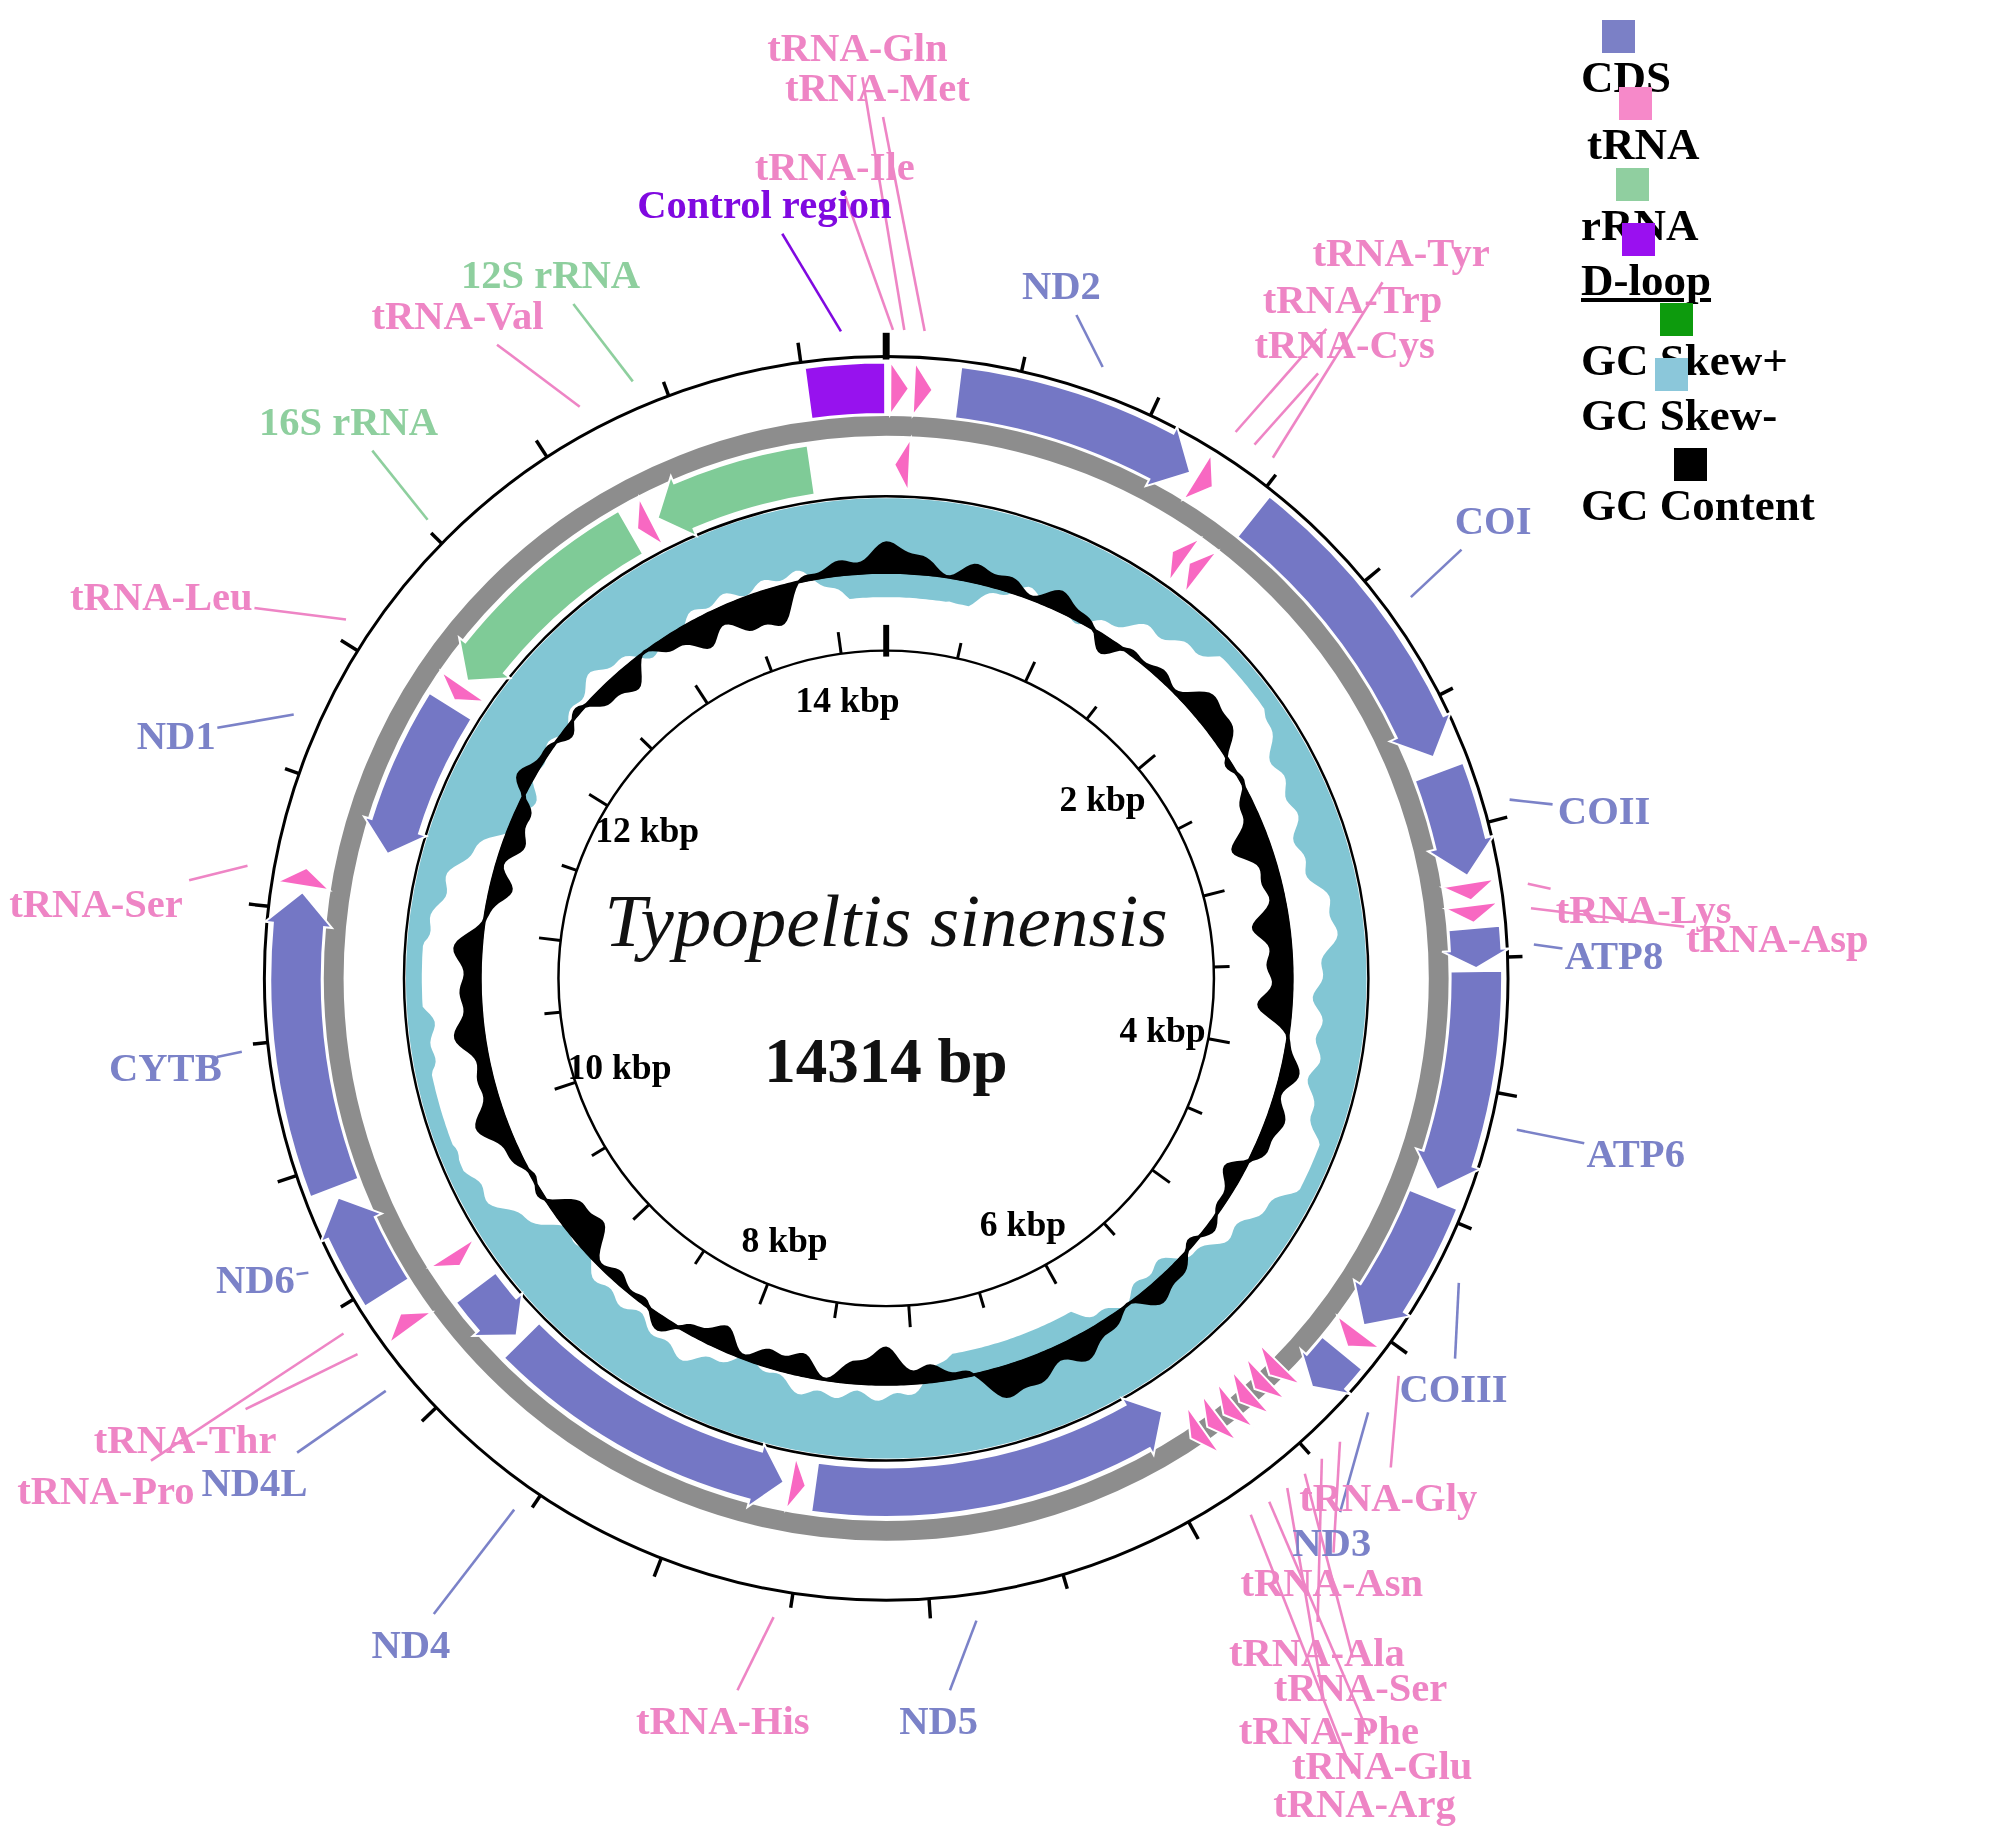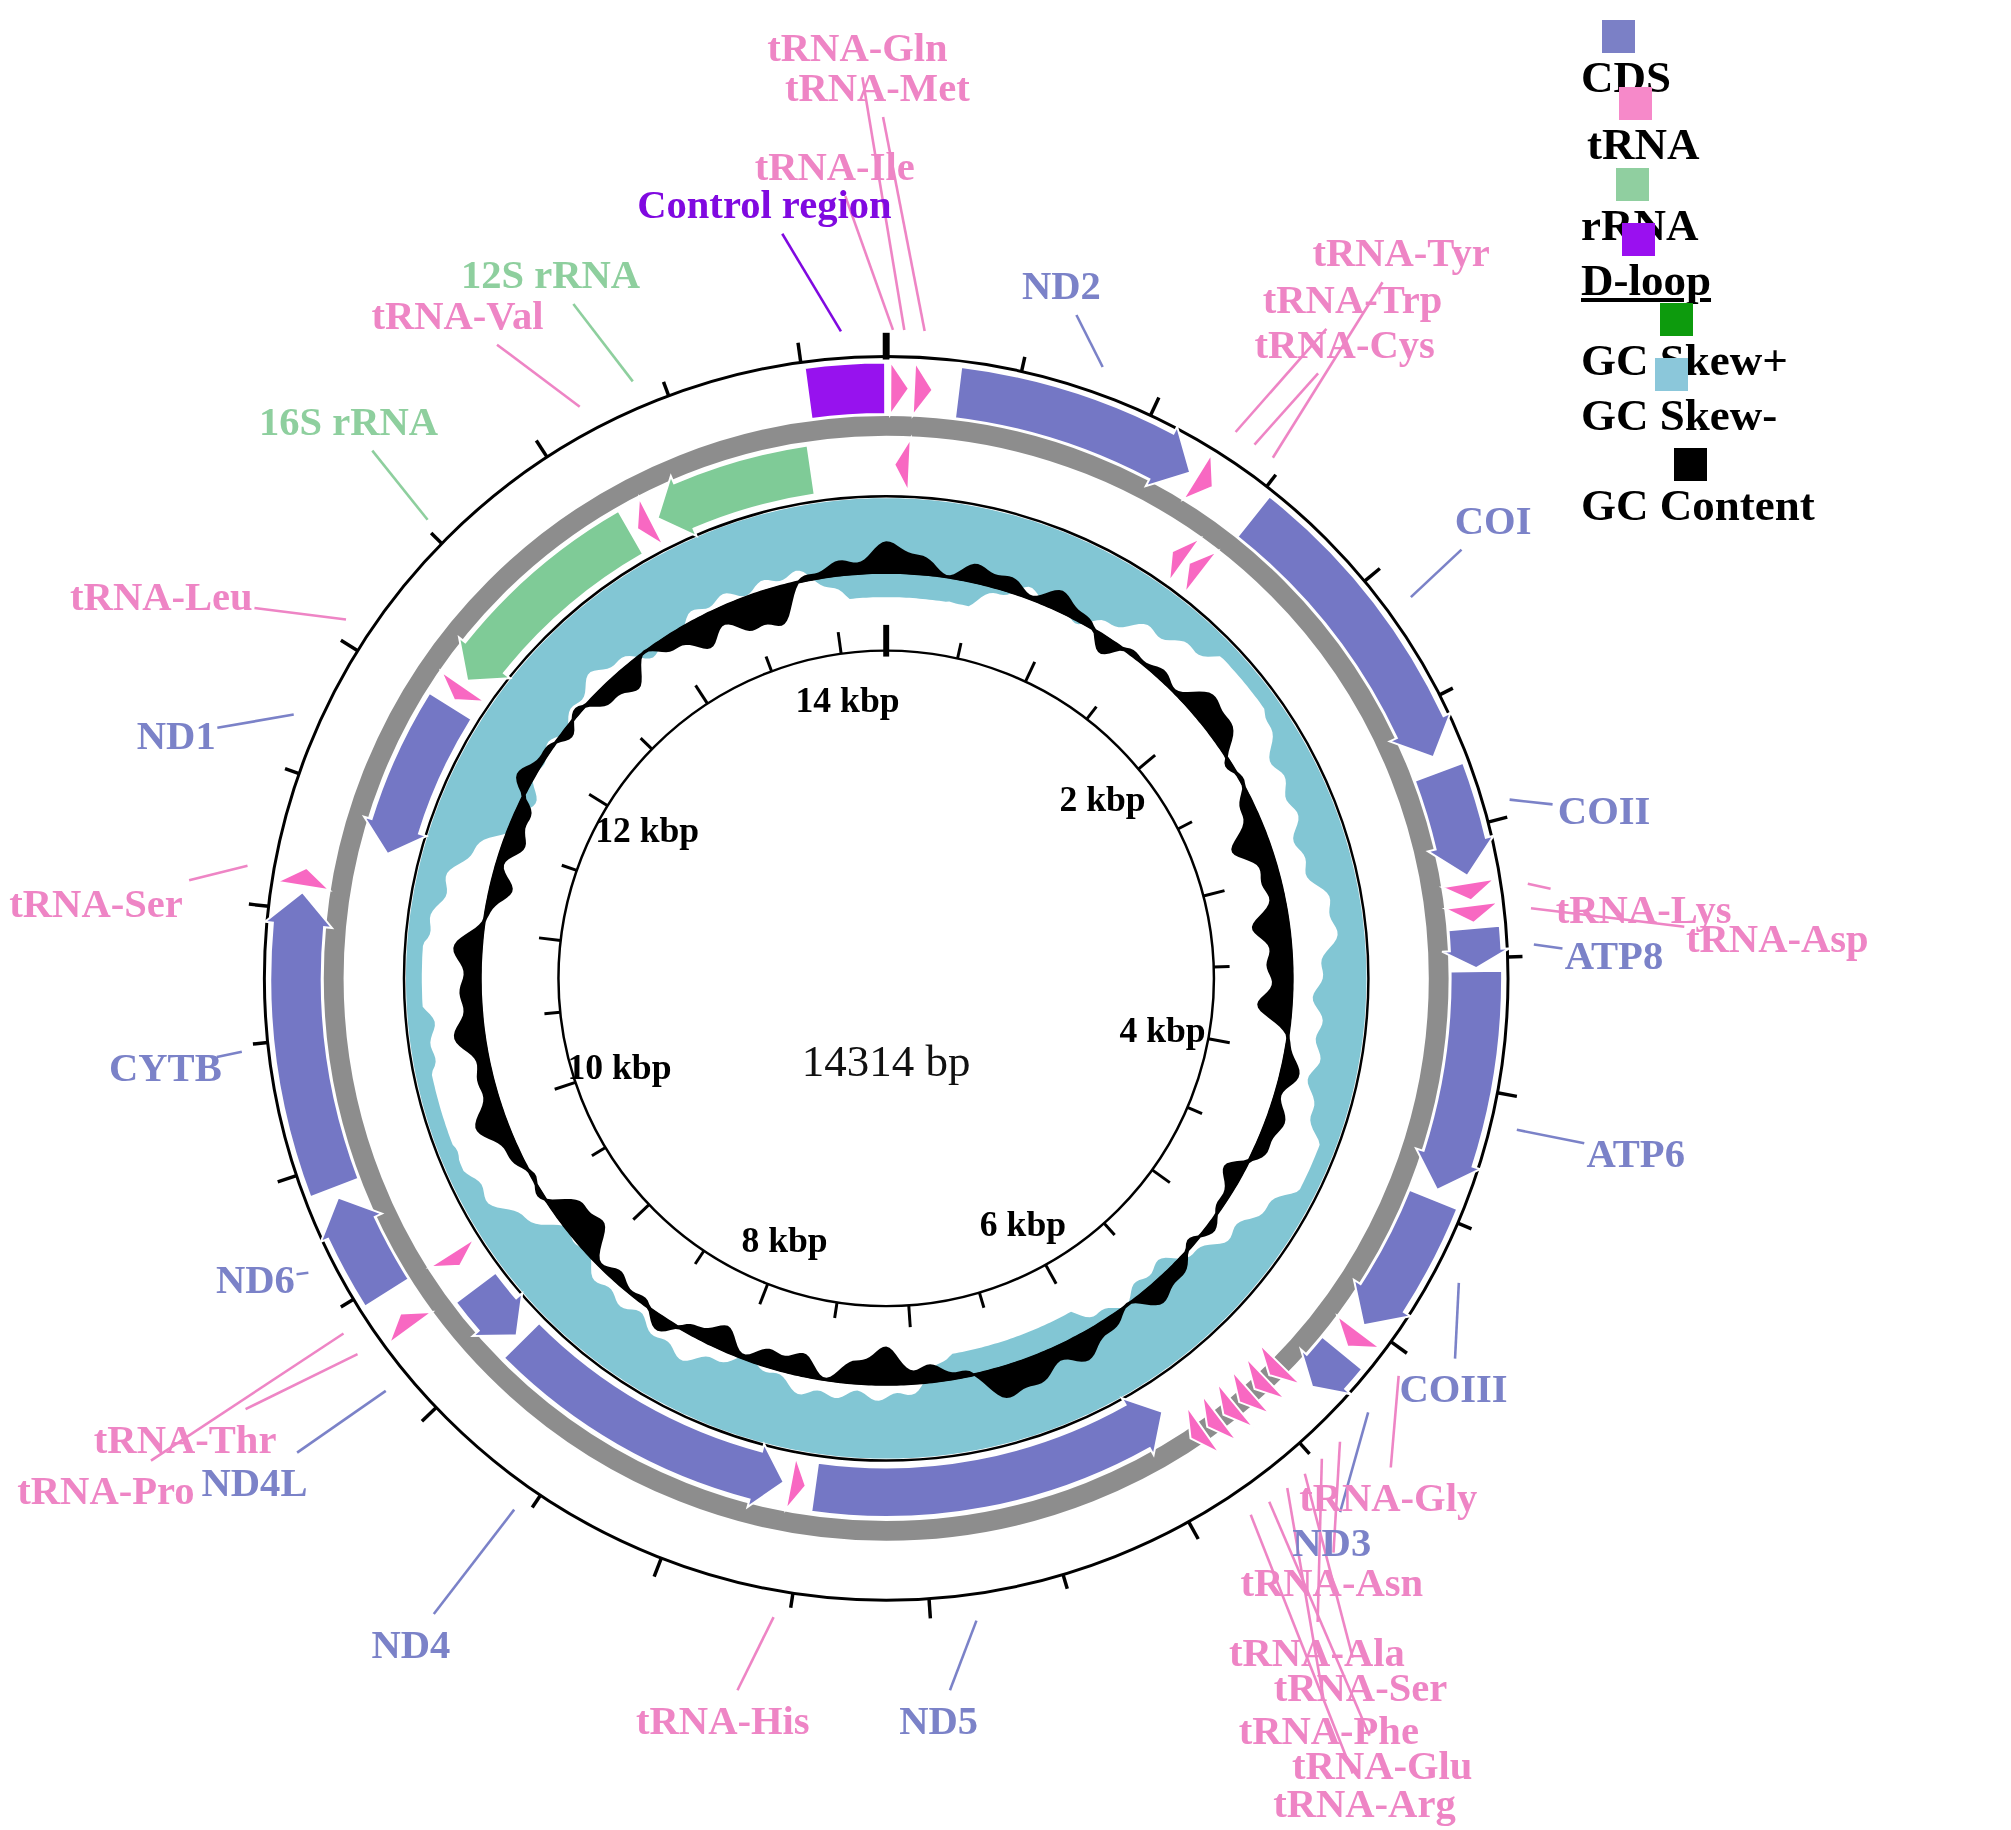--- a/index.html
+++ b/index.html
@@ -1,21 +1,21 @@
 <!DOCTYPE html>
 <html><head>
 <meta charset="utf-8">
 <style>
   html,body{margin:0;padding:0;background:#ffffff;}
   #stage{position:relative;width:2012px;height:1831px;background:#ffffff;overflow:hidden;
          font-family:"Liberation Serif", serif;}
   #plot{position:absolute;left:0;top:0;}
   .center-text{position:absolute;transform:translate(-50%,-50%);color:#111;text-align:center;white-space:nowrap;}
   #species-title{font-style:italic;font-size:75px;}
-  #genome-length{font-size:45px;}
+  #genome-length{font-size:63px;font-weight:bold;}
   #legend{position:absolute;left:1566px;top:0;width:446px;}
   .legend-row{position:absolute;left:0;display:flex;align-items:center;flex-direction:column;}
   .legend-swatch{width:33px;height:48px;display:inline-block;flex:0 0 33px;}
   .legend-label{margin-left:15px;font-size:45px;font-weight:bold;color:#000;line-height:48px;white-space:nowrap;}
 </style>
 </head>
 <body>
 
 <div id="stage">
   <svg id="plot" width="2012" height="1831" viewBox="0 0 2032 1849">
@@ -197,20 +197,21 @@
       <line x1="1396.2498391340382" y1="285" x2="1285.5272931024783" y2="462.1545537498199" stroke="#ee85c5" stroke-width="2.6"></line>
       <text x="1415" y="269" text-anchor="middle" font-size="41" font-weight="bold" font-family="&quot;Liberation Serif&quot;, serif" fill="#ee85c5">tRNA-Tyr</text>
       <line x1="1339.596714274004" y1="332" x2="1247.8948641794952" y2="436.1936799603184" stroke="#ee85c5" stroke-width="2.6"></line>
       <text x="1366" y="316" text-anchor="middle" font-size="41" font-weight="bold" font-family="&quot;Liberation Serif&quot;, serif" fill="#ee85c5">tRNA-Trp</text>
       <line x1="1331.1763738334998" y1="377" x2="1266.9376530097813" y2="448.8456786099406" stroke="#ee85c5" stroke-width="2.6"></line>
       <text x="1358" y="361" text-anchor="middle" font-size="41" font-weight="bold" font-family="&quot;Liberation Serif&quot;, serif" fill="#ee85c5">tRNA-Cys</text>
       <line x1="1087.1302828744183" y1="318" x2="1113.64349279812" y2="370.56982333462315" stroke="#7b82c8" stroke-width="2.6"></line>
       <text x="1072" y="302" text-anchor="middle" font-size="41" font-weight="bold" font-family="&quot;Liberation Serif&quot;, serif" fill="#7b82c8">ND2</text>
     </svg>
 
+  <div class="center-text" id="species-title" style="left:886px;top:921px;">Typopeltis sinensis</div>
   <div class="center-text" id="genome-length" style="left:886px;top:1061px;">14314 bp</div>
 
   <div id="legend">
     <div class="legend-row" style="top:20px;">
       <span class="legend-swatch" style="background: rgb(123, 128, 198);"></span>
       <span class="legend-label">CDS</span>
     </div>
     <div class="legend-row" style="top:87px;margin-left:6px;">
       <span class="legend-swatch" style="background: rgb(246, 137, 201);"></span>
       <span class="legend-label">tRNA</span>

